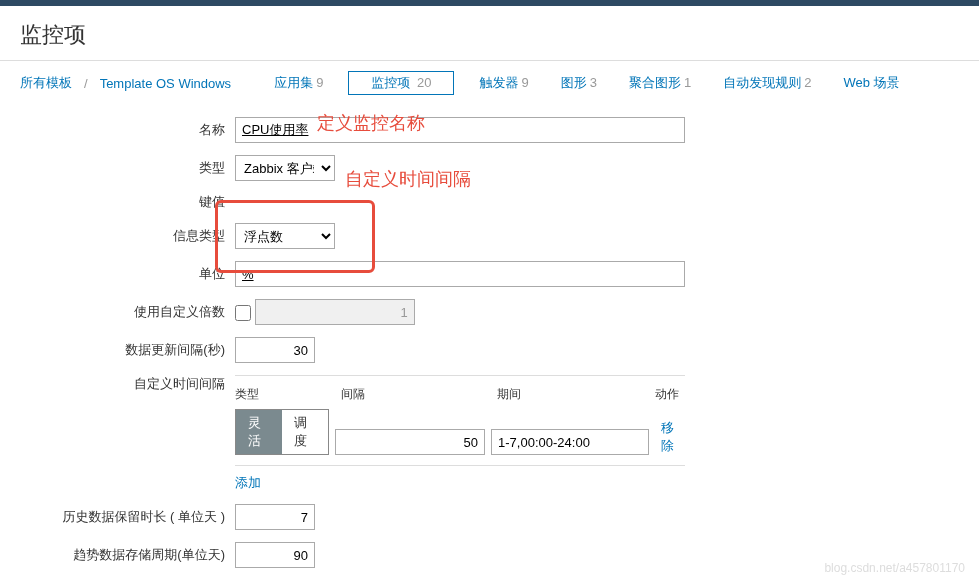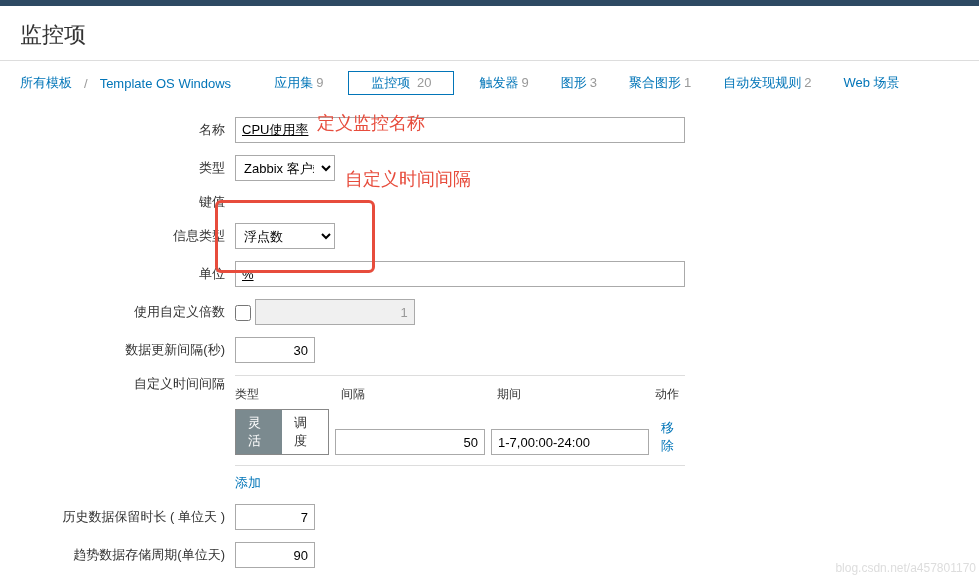--- a/index.html
+++ b/index.html
@@ -35,21 +35,21 @@
 .ih-period { width: 158px; }
 .ih-action { }
 .interval-row { display: flex; align-items: flex-end; }
 .btn-group { display: inline-flex; border: 1px solid #888; }
 .btn-toggle { padding: 4px 12px; cursor: pointer; background: #fff; }
 .btn-toggle.active { background: #7b8a8f; color: #fff; }
 .interval-input { width: 150px; text-align: right; margin-left: 6px; }
 .period-input { width: 158px; margin-left: 6px; }
 .link-action { color: #0275b8; cursor: pointer; margin-left: 12px; }
 .add-link { color: #0275b8; cursor: pointer; margin-top: 8px; display: inline-block; }
-.watermark { position: absolute; right: 3px; bottom: 4px; color: #ddd; font-size: 12px; }
+.watermark { position: absolute; right: 14px; bottom: 4px; color: #ddd; font-size: 12px; }
 .form-rel { position: relative; }
 </style>
 </head>
 <body>
 
 <div class="topbar"></div>
 
 <div class="page-header">
   <h1>监控项</h1>
 </div>

